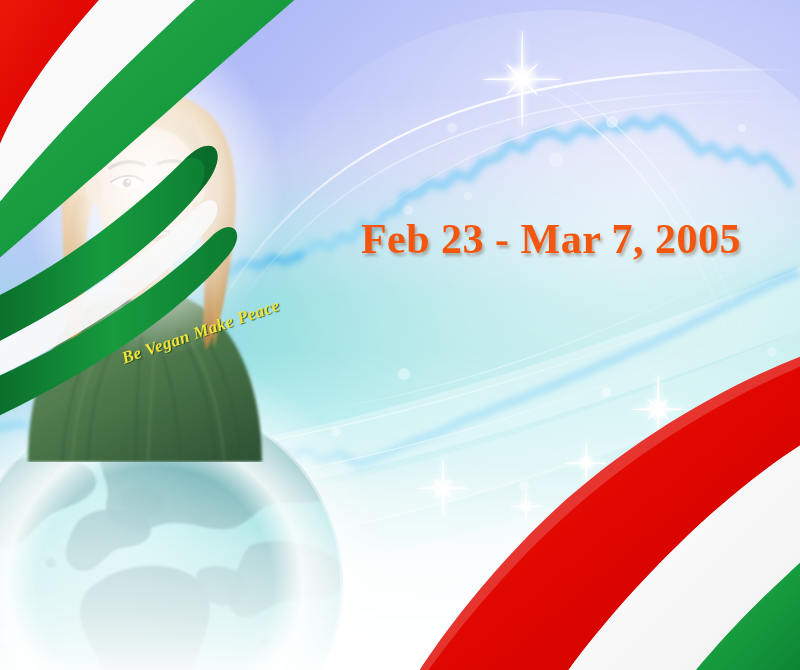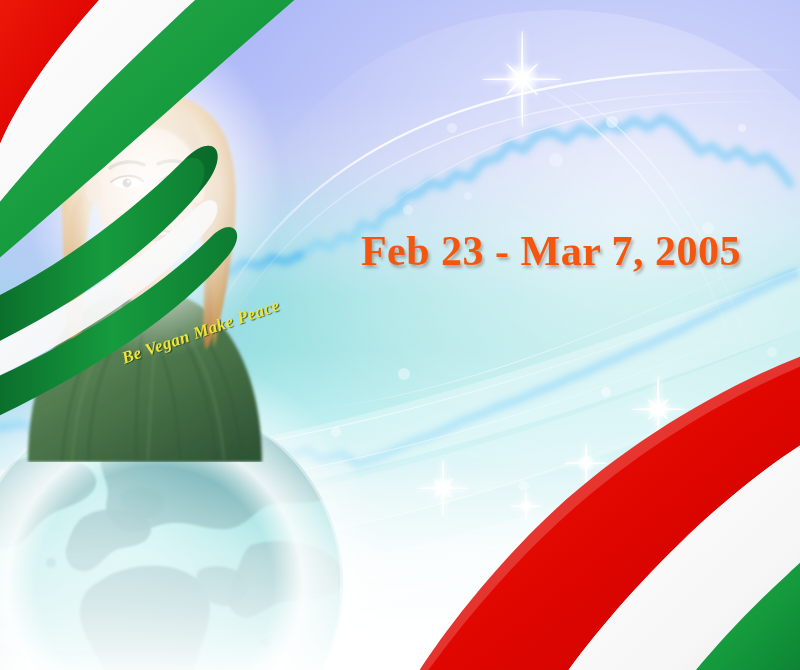--- a/index.html
+++ b/index.html
@@ -131,21 +131,21 @@
   }
   #title-sub {
     font-family: "Liberation Serif", serif;
     font-weight: 700;
     font-size: 42px;
     line-height: 50px;
     letter-spacing: 0.5px;
     color: #f4560d;
     text-shadow: 2px 3px 3px rgba(80,40,20,0.32);
     white-space: nowrap;
-    margin-top: 20px;
+    margin-top: 8px;
     padding-left: 56px;
   }
 
   
   #garment-slogan {
     position: absolute;
     left: 118px; top: 322px;
     z-index: 45;
     font-family: "Liberation Serif", serif;
     font-style: italic;

